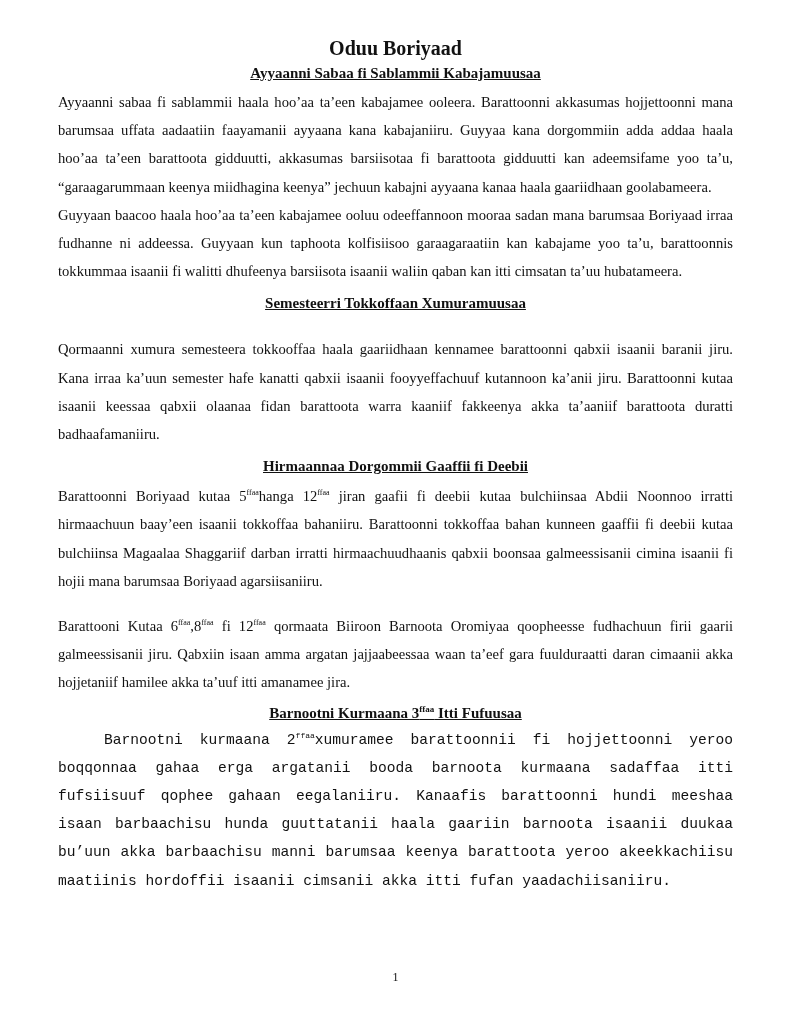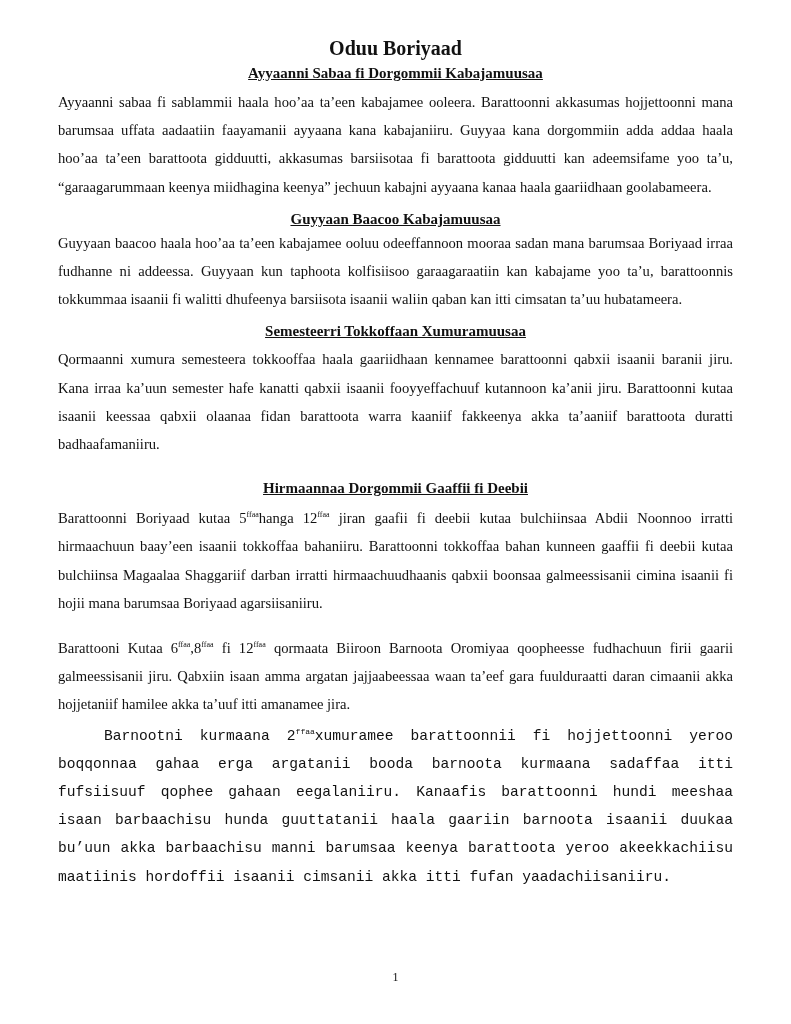--- a/index.html
+++ b/index.html
@@ -31,31 +31,31 @@
   }
 </style>
 </head>
 <body>
 
 <div class="page">
   <div class="content">
 
     <h1 class="doc-title">Oduu Boriyaad</h1>
 
-    <h2 class="sec-head" style="margin-top:3px;">Ayyaanni Sabaa fi Dorgommii Kabajamuusaa</h2>
+    <h2 class="sec-head" style="margin-top:3px;">Ayyaanni Sabaa fi Sablammii Kabajamuusaa</h2>
     <p class="para" style="margin-top:5px;">Ayyaanni sabaa fi sablammii haala hoo’aa ta’een kabajamee ooleera. Barattoonni akkasumas hojjettoonni mana barumsaa uffata aadaatiin faayamanii ayyaana kana kabajaniiru. Guyyaa kana dorgommiin adda addaa haala hoo’aa ta’een barattoota gidduutti, akkasumas barsiisotaa fi  barattoota gidduutti kan adeemsifame yoo ta’u, “garaagarummaan keenya miidhagina keenya” jechuun kabajni ayyaana kanaa haala gaariidhaan goolabameera.</p>
 
-    <h2 class="sec-head" style="margin-top:8px;">Guyyaan Baacoo Kabajamuusaa</h2>
     <p class="para" style="margin-top:0;">Guyyaan baacoo haala hoo’aa ta’een kabajamee ooluu odeeffannoon mooraa sadan  mana barumsaa Boriyaad irraa fudhanne ni addeessa. Guyyaan kun taphoota kolfisiisoo garaagaraatiin kan kabajame yoo ta’u, barattoonnis tokkummaa isaanii fi walitti dhufeenya barsiisota isaanii waliin qaban kan itti cimsatan ta’uu hubatameera.</p>
 
     <h2 class="sec-head" style="margin-top:8px;text-decoration:underline;">Semesteerri Tokkoffaan Xumuramuusaa</h2>
-    <p class="para" style="margin-top:4px;">Qormaanni xumura semesteera tokkooffaa haala gaariidhaan kennamee barattoonni qabxii isaanii baranii jiru. Kana irraa ka’uun semester hafe kanatti qabxii isaanii fooyyeffachuuf kutannoon ka’anii jiru. Barattoonni kutaa isaanii keessaa qabxii olaanaa fidan barattoota warra kaaniif fakkeenya akka ta’aaniif barattoota duratti badhaafamaniiru.</p>
+    <p class="para" style="margin-top:22px;">Qormaanni xumura semesteera tokkooffaa haala gaariidhaan kennamee barattoonni qabxii isaanii baranii jiru. Kana irraa ka’uun semester hafe kanatti qabxii isaanii fooyyeffachuuf kutannoon ka’anii jiru. Barattoonni kutaa isaanii keessaa qabxii olaanaa fidan barattoota warra kaaniif fakkeenya akka ta’aaniif barattoota duratti badhaafamaniiru.</p>
 
-    <h2 class="sec-head" style="margin-top:20px;">Hirmaannaa Dorgommii Gaaffii fi Deebii</h2>
+    <h2 class="sec-head" style="margin-top:8px;">Hirmaannaa Dorgommii Gaaffii fi Deebii</h2>
     <p class="para" style="margin-top:6px;">Barattoonni Boriyaad kutaa 5<sup>ffaa</sup>hanga  12<sup>ffaa</sup> jiran gaafii fi  deebii kutaa bulchiinsaa Abdii Noonnoo irratti hirmaachuun baay’een isaanii tokkoffaa bahaniiru. Barattoonni tokkoffaa bahan kunneen gaaffii  fi  deebii kutaa bulchiinsa Magaalaa Shaggariif darban irratti hirmaachuudhaanis qabxii boonsaa galmeessisanii cimina isaanii fi hojii mana barumsaa Boriyaad agarsiisaniiru.</p>
 
     <p class="para" style="margin-top:17px;">Barattooni Kutaa 6<sup>ffaa</sup>,8<sup>ffaa</sup> fi 12<sup>ffaa</sup> qormaata Biiroon Barnoota Oromiyaa qoopheesse fudhachuun firii gaarii galmeessisanii jiru. Qabxiin isaan amma argatan jajjaabeessaa waan ta’eef gara fuulduraatti daran cimaanii akka hojjetaniif hamilee akka ta’uuf itti amanamee jira.</p>
 
+    <h2 class="sec-head" style="margin-top:6px;">Barnootni Kurmaana 3<sup>ffaa</sup> Itti Fufuusaa</h2>
     <p class="para indent" style="margin-top:3px;">Barnootni kurmaana 2<sup>ffaa</sup>xumuramee barattoonnii fi hojjettoonni yeroo boqqonnaa gahaa erga argatanii booda barnoota kurmaana sadaffaa itti fufsiisuuf qophee gahaan eegalaniiru. Kanaafis barattoonni hundi meeshaa isaan barbaachisu hunda guuttatanii haala gaariin barnoota isaanii duukaa bu’uun akka barbaachisu manni barumsaa keenya barattoota yeroo akeekkachiisu maatiinis hordoffii isaanii cimsanii akka itti fufan yaadachiisaniiru.</p>
 
   </div>
   <div class="page-number">1</div>
 </div>
 
 </body></html>

